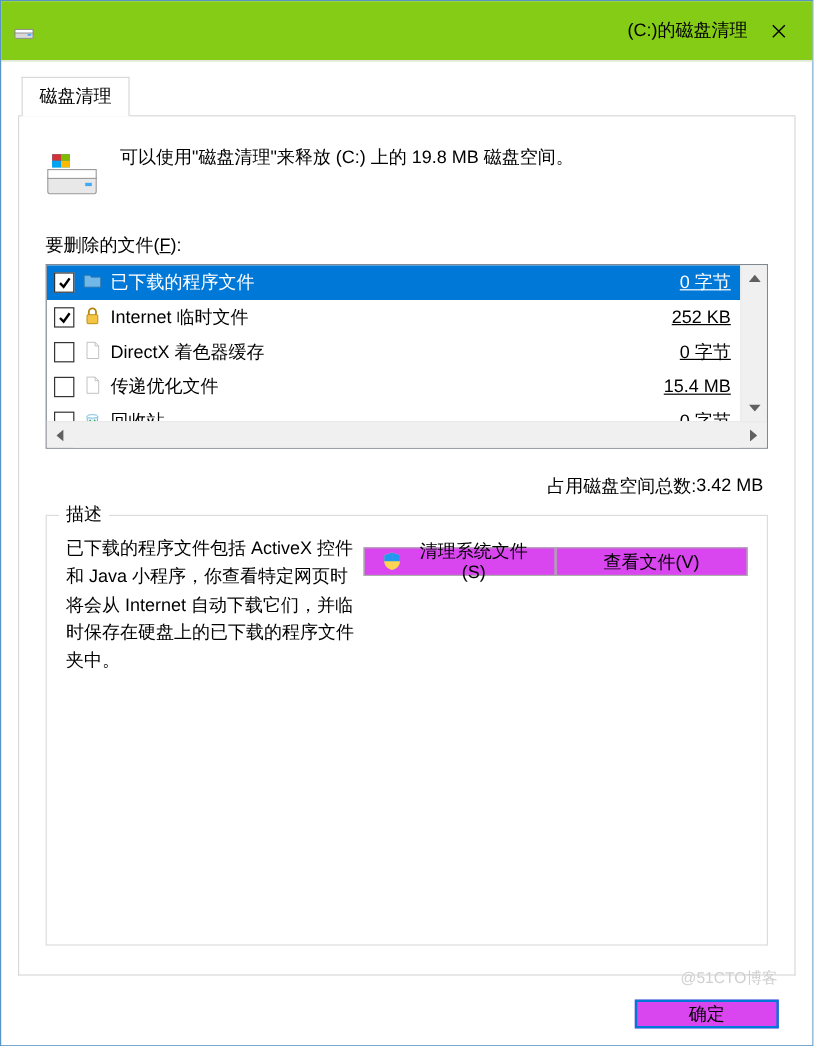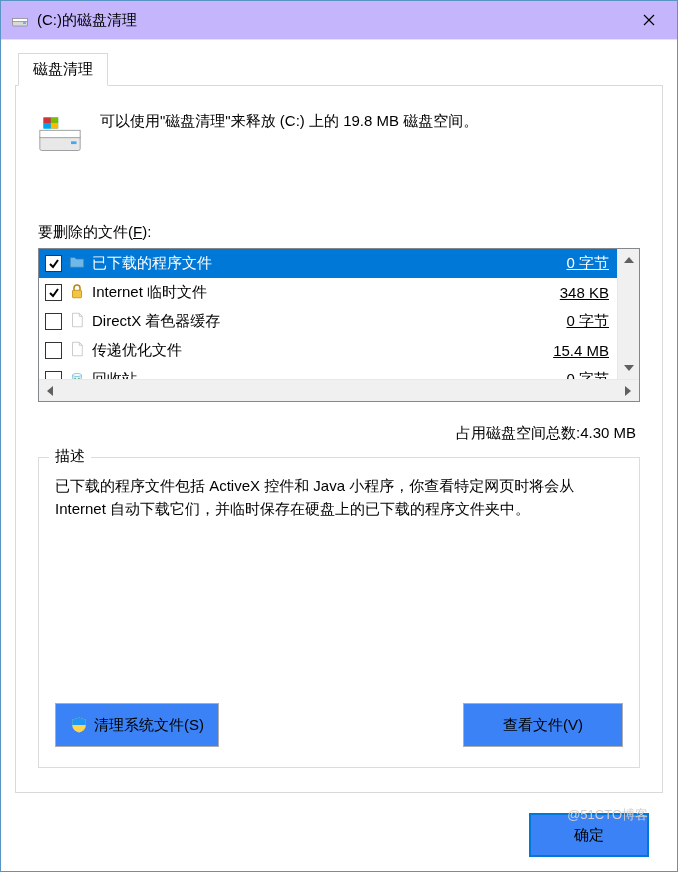--- a/index.html
+++ b/index.html
@@ -7,26 +7,27 @@
       font-family: "Microsoft YaHei", "Segoe UI", Tahoma, sans-serif;
       font-size: 14px;
       background: #fff;
       color: #000;
       width: 678px;
       height: 872px;
       overflow: hidden;
     }
     .window { border: 1px solid #5894c4; width: 678px; height: 872px; display: flex; flex-direction: column; }
     .titlebar {
-      height: 39px;
+      height: 50px;
       display: flex;
       align-items: center;
       padding: 0 2px 0 10px;
       border-bottom: 1px solid #e5e5e5;
-      background: #c4b5fd;
+      background: #84cc16;
+      text-align: right;
     }
     .titlebar .title-icon { width: 18px; height: 18px; margin-right: 8px; }
     .titlebar .title { flex: 1; font-size: 15px; }
     .titlebar .close-btn {
       width: 52px; height: 100%; display: flex; align-items: center; justify-content: center;
       cursor: pointer;
     }
     .content { flex: 1; padding: 12px 14px 0 14px; display: flex; flex-direction: column; }
     .tab-strip { height: 34px; display: flex; align-items: flex-end; position: relative; }
     .tab {
@@ -43,21 +44,21 @@
     .tab-body {
       border: 1px solid #d9d9d9;
       border-top: none;
       flex: 1;
       padding: 20px 22px 24px 22px;
       display: flex; flex-direction: column;
     }
     .intro { display: flex; gap: 18px; align-items: flex-start; margin-bottom: 28px; margin-top: 2px; }
     .drive-icon-lg { width: 44px; height: 44px; flex-shrink: 0; margin-top: 4px; }
     .intro-text { font-size: 15px; line-height: 1.5; padding-top: 2px; }
-    .label { font-size: 15px; margin-bottom: 6px; margin-top: 39px; }
+    .label { font-size: 15px; margin-bottom: 6px; }
     .label .mnemonic { text-decoration: underline; }
     .list-wrap { border: 1px solid #828790; display: flex; flex-direction: column; height: 154px; }
     .list-body { flex: 1; display: flex; overflow: hidden; }
     .list-items { flex: 1; overflow: hidden; }
     .list-row {
       display: flex; align-items: center; height: 29px; padding: 0 8px 0 6px;
       font-size: 15px;
     }
     .list-row.selected { background: #0078d7; color: #fff; }
     .list-row.selected .file-size { color: #fff; }
@@ -72,28 +73,28 @@
     .file-size { min-width: 90px; text-align: right; color: #000; text-decoration: underline; }
     .vscroll { width: 22px; background: #f0f0f0; display: flex; flex-direction: column; border-left: 1px solid #e8e8e8; }
     .scroll-btn { height: 22px; display: flex; align-items: center; justify-content: center; color: #5f5f5f; }
     .scroll-track { flex: 1; background: #f0f0f0; }
     .hscroll { height: 22px; background: #f0f0f0; display: flex; border-top: 1px solid #e8e8e8; }
     .hscroll .scroll-btn { width: 22px; height: 100%; }
     .hscroll .scroll-track { flex: 1; }
     .total-row { display: flex; justify-content: flex-end; font-size: 15px; margin: 22px 4px 14px 4px; }
     .fieldset {
       border: 1px solid #dcdcdc; padding: 16px 16px 20px 16px; flex: 1;
-      display: flex; flex-direction: column; position: relative; justify-content: space-between;
+      display: flex; position: relative; justify-content: space-between;
     }
     .fieldset-legend { position: absolute; top: -11px; left: 10px; background: #fff; padding: 0 6px; font-size: 15px; }
     .desc-text { font-size: 15px; line-height: 1.55; }
     .fieldset-spacer { flex: 1; }
     .fieldset-buttons { display: flex; justify-content: space-between; margin-top: 10px; }
     .win-button {
-      min-width: 160px; height: 44px; border: 1px solid #adadad; background: #3b82f6;
+      min-width: 160px; height: 24px; border: 1px solid #adadad; background: #d946ef;
       font-size: 15px; display: inline-flex; align-items: center; justify-content: center;
       cursor: pointer; gap: 6px; padding: 0 14px;
     }
     .win-button.default { border: 2px solid #0078d7; }
     .shield-icon { width: 18px; height: 18px; }
     .footer {
       padding: 20px 14px 14px 0;
       display: flex; justify-content: flex-end; gap: 26px;
     }
     .footer .win-button { min-width: 120px; }
@@ -167,21 +168,21 @@
                 <span class="cb checked">
                   <svg width="12" height="12" viewBox="0 0 12 12">
                     <path d="M2 6 L5 9 L10 2" stroke="#000" stroke-width="2" fill="none"></path>
                   </svg>
                 </span>
                 <span class="item-icon"><svg viewBox="0 0 24 24">
                     <rect x="6" y="11" width="12" height="10" rx="1" fill="#f4c542" stroke="#b8860b"></rect>
                     <path d="M8 11 V8 a4 4 0 0 1 8 0 V11" fill="none" stroke="#b8860b" stroke-width="2"></path>
                   </svg></span>
                 <span class="file-name">Internet 临时文件</span>
-                <span class="file-size">348 KB</span>
+                <span class="file-size">252 KB</span>
               </div>
               <div class="list-row">
                 <span class="cb "></span>
                 <span class="item-icon"><svg viewBox="0 0 24 24">
                     <path d="M6 3 H15 L19 7 V21 H6 Z" fill="#fff" stroke="#bbb"></path>
                     <path d="M15 3 V7 H19" fill="none" stroke="#bbb"></path>
                   </svg></span>
                 <span class="file-name">DirectX 着色器缓存</span>
                 <span class="file-size">0 字节</span>
               </div>
@@ -229,21 +230,21 @@
           <div class="scroll-btn">
             <svg width="6" height="10" viewBox="0 0 6 10">
                 <path d="M0 0 L6 5 L0 10 Z" fill="#606060"></path>
               </svg>
           </div>
         </div>
       </div>
 
       <div class="total-row">
         <span>占用磁盘空间总数:</span>
-        <span>4.30 MB</span>
+        <span>3.42 MB</span>
       </div>
 
       <div class="fieldset">
         <span class="fieldset-legend">描述</span>
         <div class="desc-text">已下载的程序文件包括 ActiveX 控件和 Java 小程序，你查看特定网页时将会从 Internet 自动下载它们，并临时保存在硬盘上的已下载的程序文件夹中。</div>
         <div class="fieldset-spacer"></div>
         <div class="fieldset-buttons">
           <button class="win-button">
             <span class="shield-icon">
               <svg viewBox="0 0 24 24">

